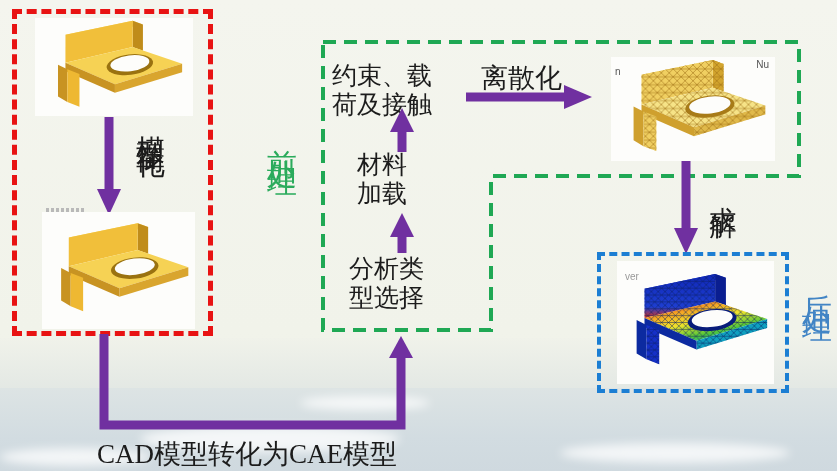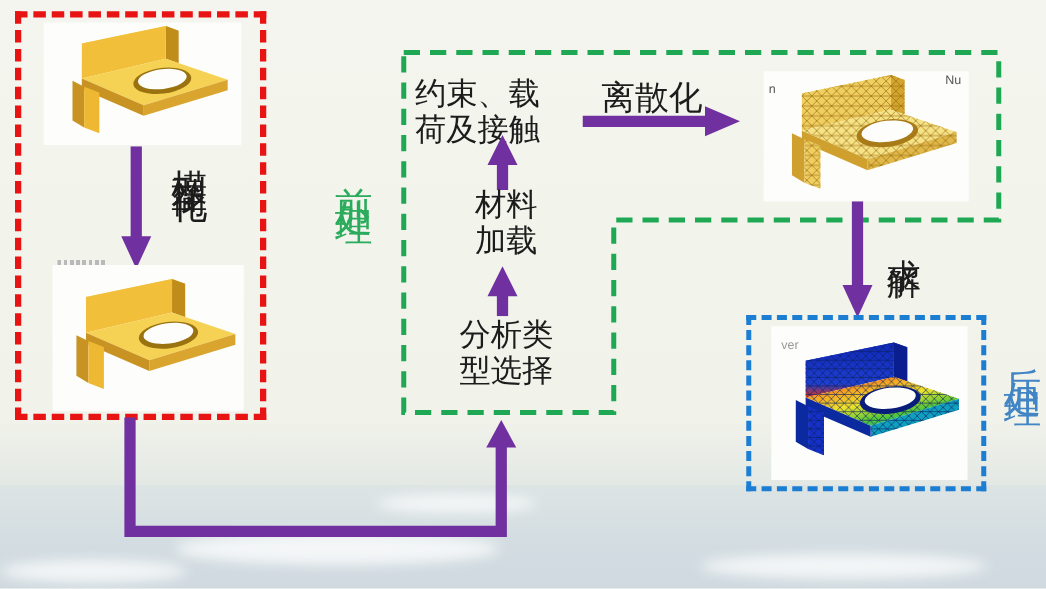--- a/index.html
+++ b/index.html
@@ -19,21 +19,21 @@
   .red-box{left:12px;top:9px;width:201px;height:327px;border:5px dashed #e81313;box-sizing:border-box;}
   .blue-box{left:597px;top:252px;width:192px;height:141px;border:4px dashed #1b7ed3;box-sizing:border-box;}
   
   .panel{background:#fdfdfb;}
   .panel svg{display:block;width:100%;height:100%;}
   .corner-text{position:absolute;font-family:"Liberation Sans",sans-serif;font-size:10px;color:#555;}
   
   .lbl{color:#1c1c1c;}
   .vtext{writing-mode:vertical-rl;text-orientation:upright;}
   .preline{white-space:pre-line;}
-  .center{text-align:center;}
+  .center{}
   .lbl-simplify{left:131px;top:112px;font-size:29px;letter-spacing:5px;height:145px;}
   .lbl-pre{left:261px;top:126px;font-size:30px;letter-spacing:9px;height:130px;color:#2bab5c;}
   .lbl-constraints{left:332px;top:44px;width:132px;font-size:25px;line-height:29px;margin-top:17px;}
   .lbl-material{left:357px;top:150px;width:96px;font-size:25px;line-height:29px;}
   .lbl-analysis{left:349px;top:254px;width:112px;font-size:25px;line-height:29px;}
   .lbl-discretize{left:481px;top:60px;font-size:27px;}
   .lbl-solve{left:705px;top:185px;font-size:27px;letter-spacing:7px;height:70px;}
   .lbl-post{left:796px;top:270px;font-size:30px;letter-spacing:10px;height:125px;color:#4285c5;}
   .lbl-caption{left:97px;top:436px;font-size:27px;}
   .watermark{left:46px;top:208px;width:38px;height:5px;
@@ -190,14 +190,15 @@
       <polygon points="30,55 43,60 43,95 30,90" fill="url(#pm2)"></polygon>
     </svg>
     <span class="corner-text" style="left:8px;top:10px;color:#999;">ver</span>
   </div>
   <div class="abs vtext lbl-post">后处理</div>
 
   <svg class="abs" style="left:92px;top:332px;" width="325" height="104">
     <path d="M12,2 L12,93 L309,93 L309,22" fill="none" stroke="#7030a0" stroke-width="9"></path>
     <polygon points="309,4 297,26 321,26" fill="#7030a0"></polygon>
   </svg>
+  <div class="abs lbl lbl-caption">CAD模型转化为CAE模型</div>
 
 </div>
 
 </body></html>

